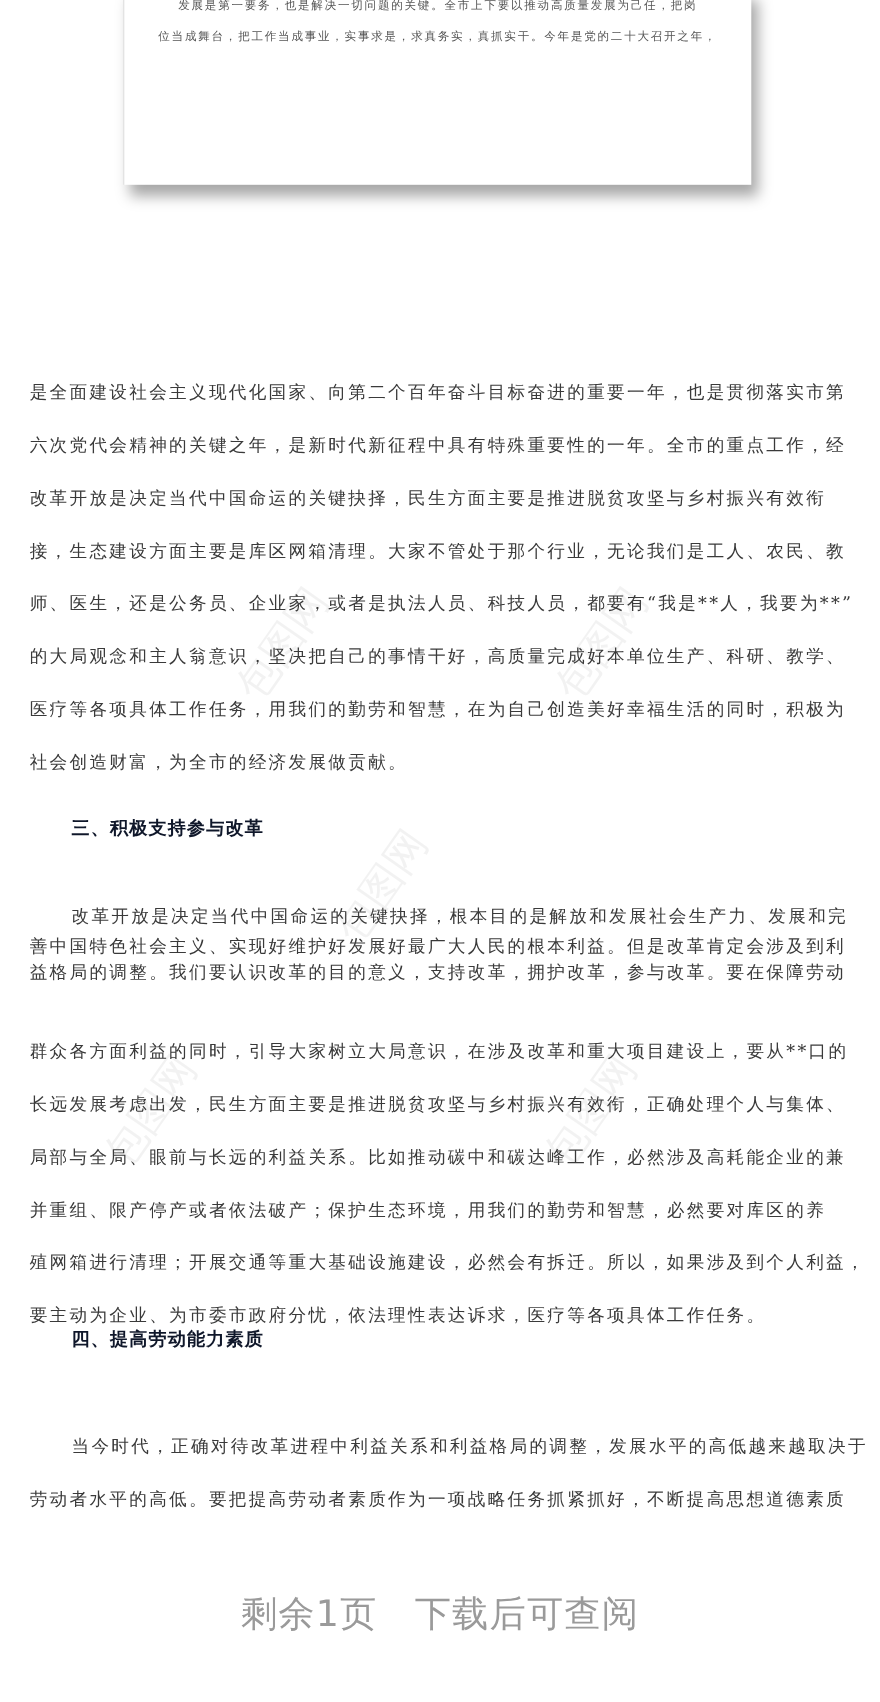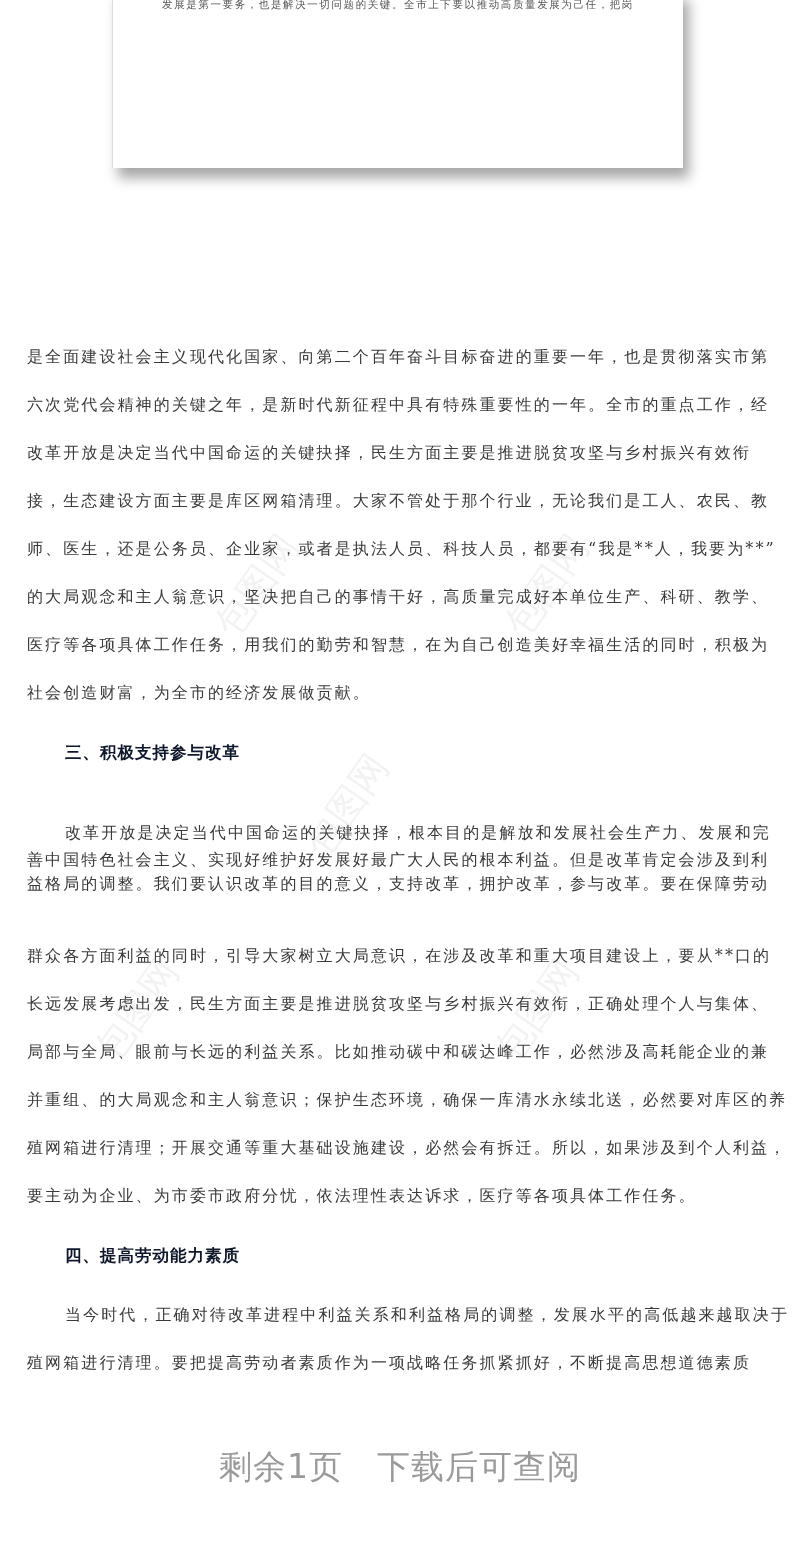--- a/index.html
+++ b/index.html
@@ -22,20 +22,21 @@
   .footer-cta { position: absolute; left: 0; top: 1445px; width: 800px; text-align: center;
                 font-family: "DejaVu Sans", "Liberation Sans", sans-serif; font-size: 33px;
                 color: #9a9a9a; letter-spacing: 1px; cursor: pointer; }
   .footer-cta span.gap { display: inline-block; width: 34px; }
 </style>
 </head>
 <body>
 
 <div class="page-card">
   <div class="pline" style="top:8px;">发展是第一要务，也是解决一切问题的关键。全市上下要以推动高质量发展为己任，把岗</div>
+  <div class="pline" style="top:36px;">位当成舞台，把工作当成事业，实事求是，求真务实，真抓实干。今年是党的二十大召开之年，</div>
 </div>
 
 <div class="watermark" style="left:200px; top:560px;">包图网</div>
 <div class="watermark" style="left:490px; top:560px;">包图网</div>
 <div class="watermark" style="left:290px; top:780px;">包图网</div>
 <div class="watermark" style="left:80px; top:985px;">包图网</div>
 <div class="watermark" style="left:480px; top:985px;">包图网</div>
 
 <div class="body-text">
   <div class="line" style="top:347px;">是全面建设社会主义现代化国家、向第二个百年奋斗目标奋进的重要一年，也是贯彻落实市第</div>
@@ -48,25 +49,25 @@
   <div class="line" style="top:683px;">社会创造财富，为全市的经济发展做贡献。</div>
 
   <div class="heading" style="top:742px;">三、积极支持参与改革</div>
 
   <div class="line indent" style="top:802px;margin-top:21px;">改革开放是决定当代中国命运的关键抉择，根本目的是解放和发展社会生产力、发展和完</div>
   <div class="line" style="top:850px;">善中国特色社会主义、实现好维护好发展好最广大人民的根本利益。但是改革肯定会涉及到利</div>
   <div class="line" style="top:874px;">益格局的调整。我们要认识改革的目的意义，支持改革，拥护改革，参与改革。要在保障劳动</div>
   <div class="line" style="top:946px;">群众各方面利益的同时，引导大家树立大局意识，在涉及改革和重大项目建设上，要从**口的</div>
   <div class="line" style="top:994px;">长远发展考虑出发，民生方面主要是推进脱贫攻坚与乡村振兴有效衔，正确处理个人与集体、</div>
   <div class="line" style="top:1042px;">局部与全局、眼前与长远的利益关系。比如推动碳中和碳达峰工作，必然涉及高耗能企业的兼</div>
-  <div class="line" style="top:1090px;">并重组、的大局观念和主人翁意识；保护生态环境，确保一库清水永续北送，必然要对库区的养</div>
+  <div class="line" style="top:1090px;">并重组、限产停产或者依法破产；保护生态环境，用我们的勤劳和智慧，必然要对库区的养</div>
   <div class="line" style="top:1138px;">殖网箱进行清理；开展交通等重大基础设施建设，必然会有拆迁。所以，如果涉及到个人利益，</div>
   <div class="line" style="top:1186px;">要主动为企业、为市委市政府分忧，依法理性表达诉求，医疗等各项具体工作任务。</div>
 
-  <div class="heading" style="top:1245px;">四、提高劳动能力素质</div>
+  <div class="heading" style="top:1207px;">四、提高劳动能力素质</div>
 
   <div class="line indent" style="top:1305px;">当今时代，正确对待改革进程中利益关系和利益格局的调整，发展水平的高低越来越取决于</div>
-  <div class="line" style="top:1353px;">殖网箱进行清理。要把提高劳动者素质作为一项战略任务抓紧抓好，不断提高思想道德素质</div>
+  <div class="line" style="top:1353px;">劳动者水平的高低。要把提高劳动者素质作为一项战略任务抓紧抓好，不断提高思想道德素质</div>
 </div>
 
 <div class="footer-cta">
   <span>剩余1页</span><span class="gap"></span><span>下载后可查阅</span>
 </div>
 
 </body></html>

